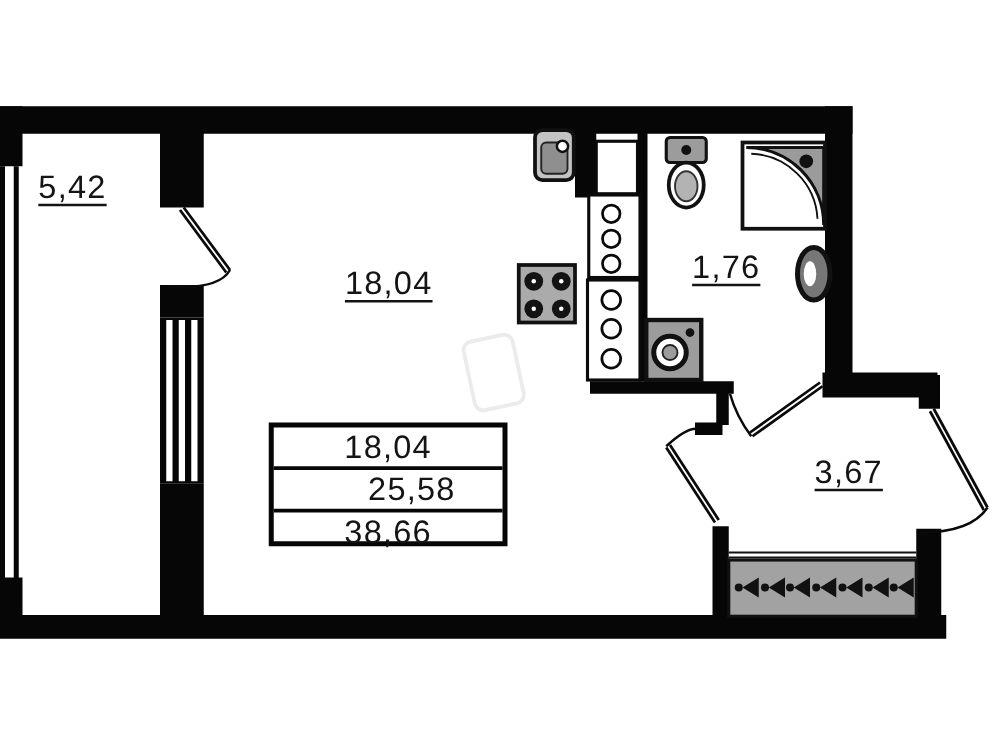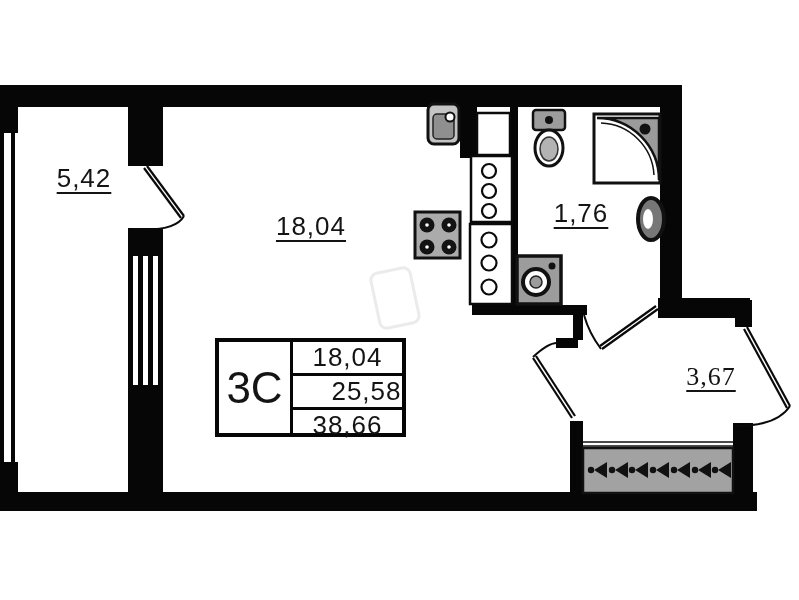--- a/index.html
+++ b/index.html
@@ -158,27 +158,26 @@
         <circle cx="715" cy="470" r="3.2"></circle>
           <path d="M718,470 L731,462 L731,478 Z"></path>
       </g>
     </g>
 
     <g transform="translate(395,298) rotate(-12)">
       <rect x="-20" y="-28" width="40" height="56" rx="7" fill="none" stroke="#ebebeb" stroke-width="3"></rect>
     </g>
   </svg>
 
-  <div class="rlabel" style="left:48px;top:134px;width:72px;margin-top:29px;">5,42</div>
+  <div class="rlabel" style="left:22px;top:134px;width:72px;">5,42</div>
   <div class="rlabel" style="left:268px;top:211px;width:86px;">18,04</div>
   <div class="rlabel" style="left:546px;top:198px;width:70px;">1,76</div>
-  <div class="rlabel" style="left:675px;top:362px;width:72px;font-family:Liberation Serif, serif;">3,67</div>
+  <div class="rlabel" style="left:643px;top:362px;width:72px;">3,67</div>
 
   <div class="legend">
-    <div class="legend-type">3С</div>
     <div class="legend-col">
       <div class="legend-row">18,04</div>
       <div class="legend-row mid">25,58</div>
       <div class="legend-row">38,66</div>
     </div>
   </div>
 
 </div>
 
 </body></html>

